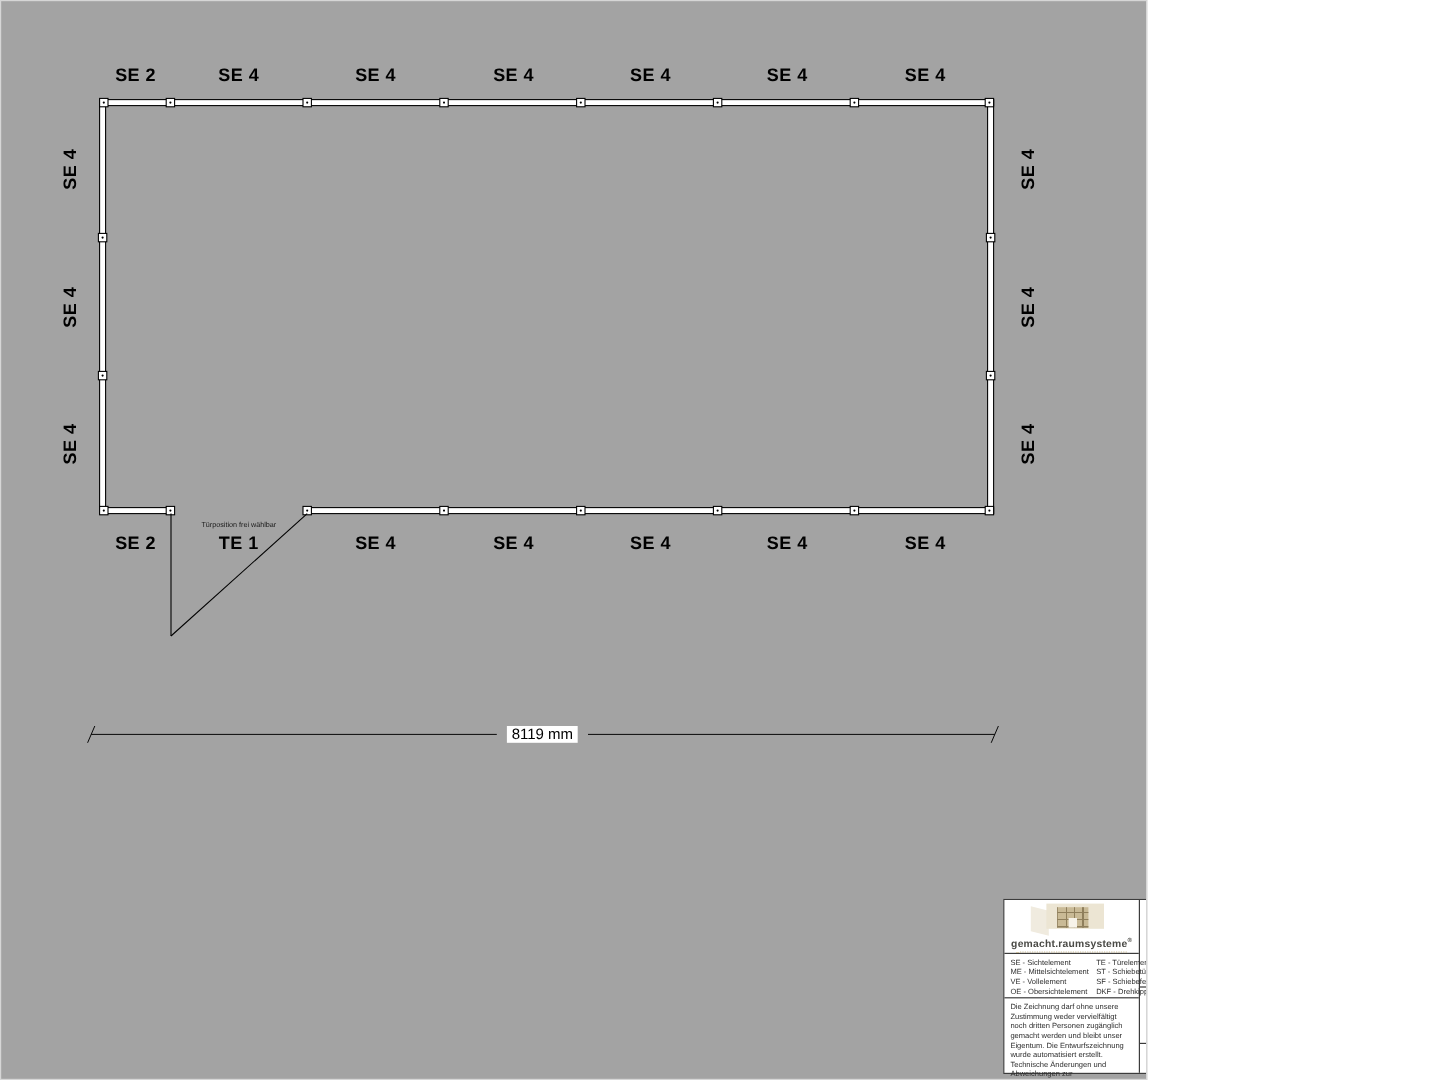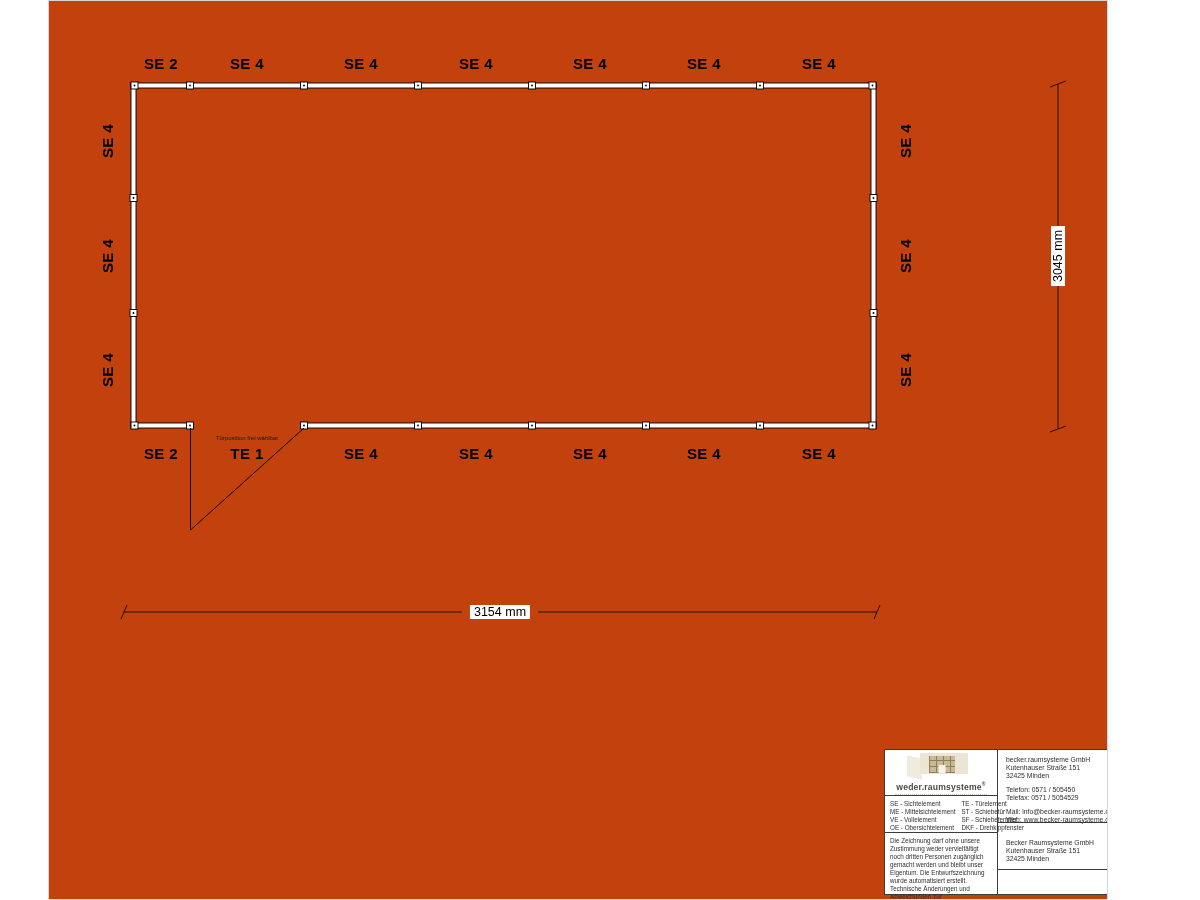--- a/index.html
+++ b/index.html
@@ -1,19 +1,19 @@
 <!DOCTYPE html>
 <html><head>
 <meta charset="utf-8">
 <style>
   html,body { margin:0; padding:0; background:#ffffff; }
   .page {
-    position:relative; width:1060px; height:900px; background:#c2410c;
+    position:relative; width:956px; height:900px; background:#a3a3a3;
     font-family:"Liberation Sans", sans-serif; overflow:hidden;
-    border:1px solid #d6d6d6; box-sizing:border-box;margin-left:48px;
+    border:1px solid #d6d6d6; box-sizing:border-box;
   }
   svg.plan { position:absolute; left:0; top:0; }
 
   
   .lbl {
     position:absolute; font-weight:bold; font-size:15px; color:#000;
     white-space:nowrap; transform:translate(-50%,-50%); letter-spacing:.4px;
   }
   .lbl.vert { transform:translate(-50%,-50%) rotate(-90deg); }
   .dim-text {
@@ -177,35 +177,35 @@
 
   <span class="lbl vert" style="left:58px; top:140px;">SE 4</span>
   <span class="lbl vert" style="left:58px; top:255px;">SE 4</span>
   <span class="lbl vert" style="left:58px; top:369px;">SE 4</span>
 
   <span class="lbl vert" style="left:856px; top:140px;">SE 4</span>
   <span class="lbl vert" style="left:856px; top:255px;">SE 4</span>
   <span class="lbl vert" style="left:856px; top:369px;">SE 4</span>
 
   <span class="door-note" style="left:198px; top:437px;">Türposition frei wählbar</span>
-  <span class="dim-text" style="left:451px; top:611px;">3154 mm</span>
+  <span class="dim-text" style="left:451px; top:611px;">8119 mm</span>
   <span class="dim-text vert" style="left:1009px; top:255px;">3045 mm</span>
 
   <div class="titleblock">
 
     <div class="tb-col tb-col1">
       <div class="tb-logo-cell">
         <div class="logo-art">
           <div class="la-left"></div>
           <div class="la-back"></div>
           <div class="la-grid">
             <div class="la-door"></div>
           </div>
         </div>
-        <div class="logo-text"><span>weder.raumsysteme</span><sup>®</sup></div>
+        <div class="logo-text"><span>gemacht.raumsysteme</span><sup>®</sup></div>
         <div class="logo-rule"></div>
       </div>
       <div class="tb-legend-cell">
         <div class="legend-col">
           <div>SE - Sichtelement</div>
           <div>ME - Mittelsichtelement</div>
           <div>VE - Vollelement</div>
           <div>OE - Obersichtelement</div>
         </div>
         <div class="legend-col">

